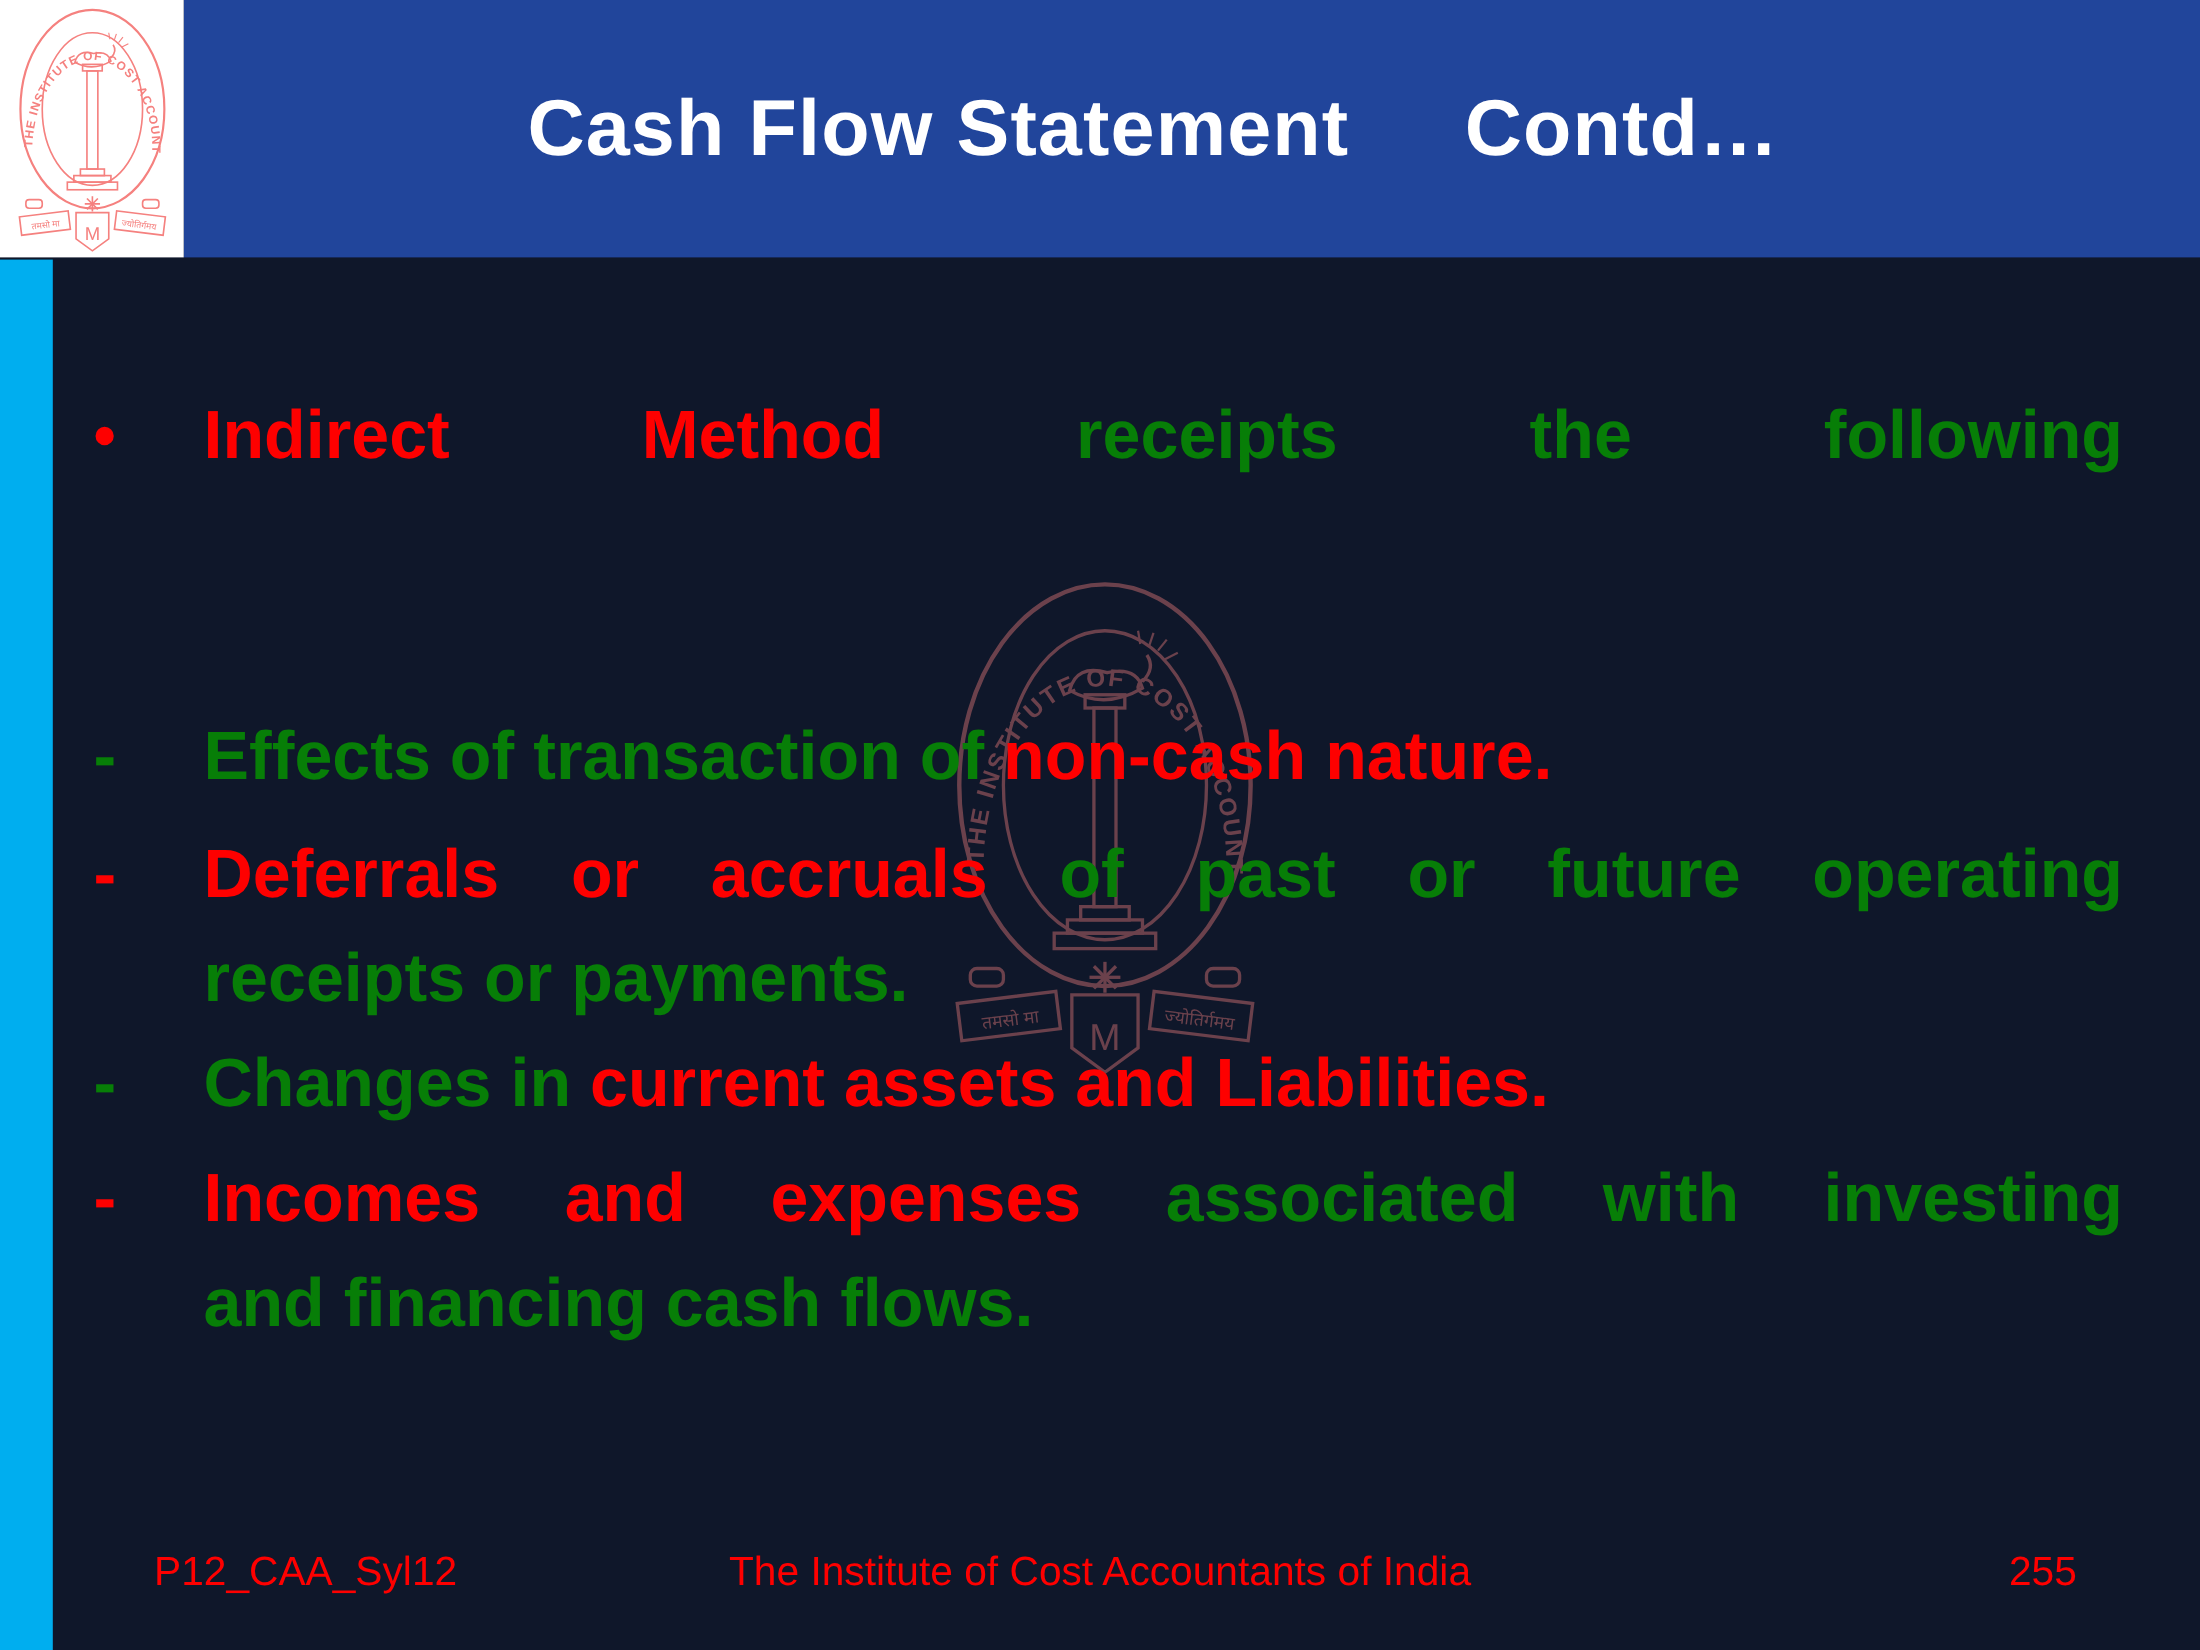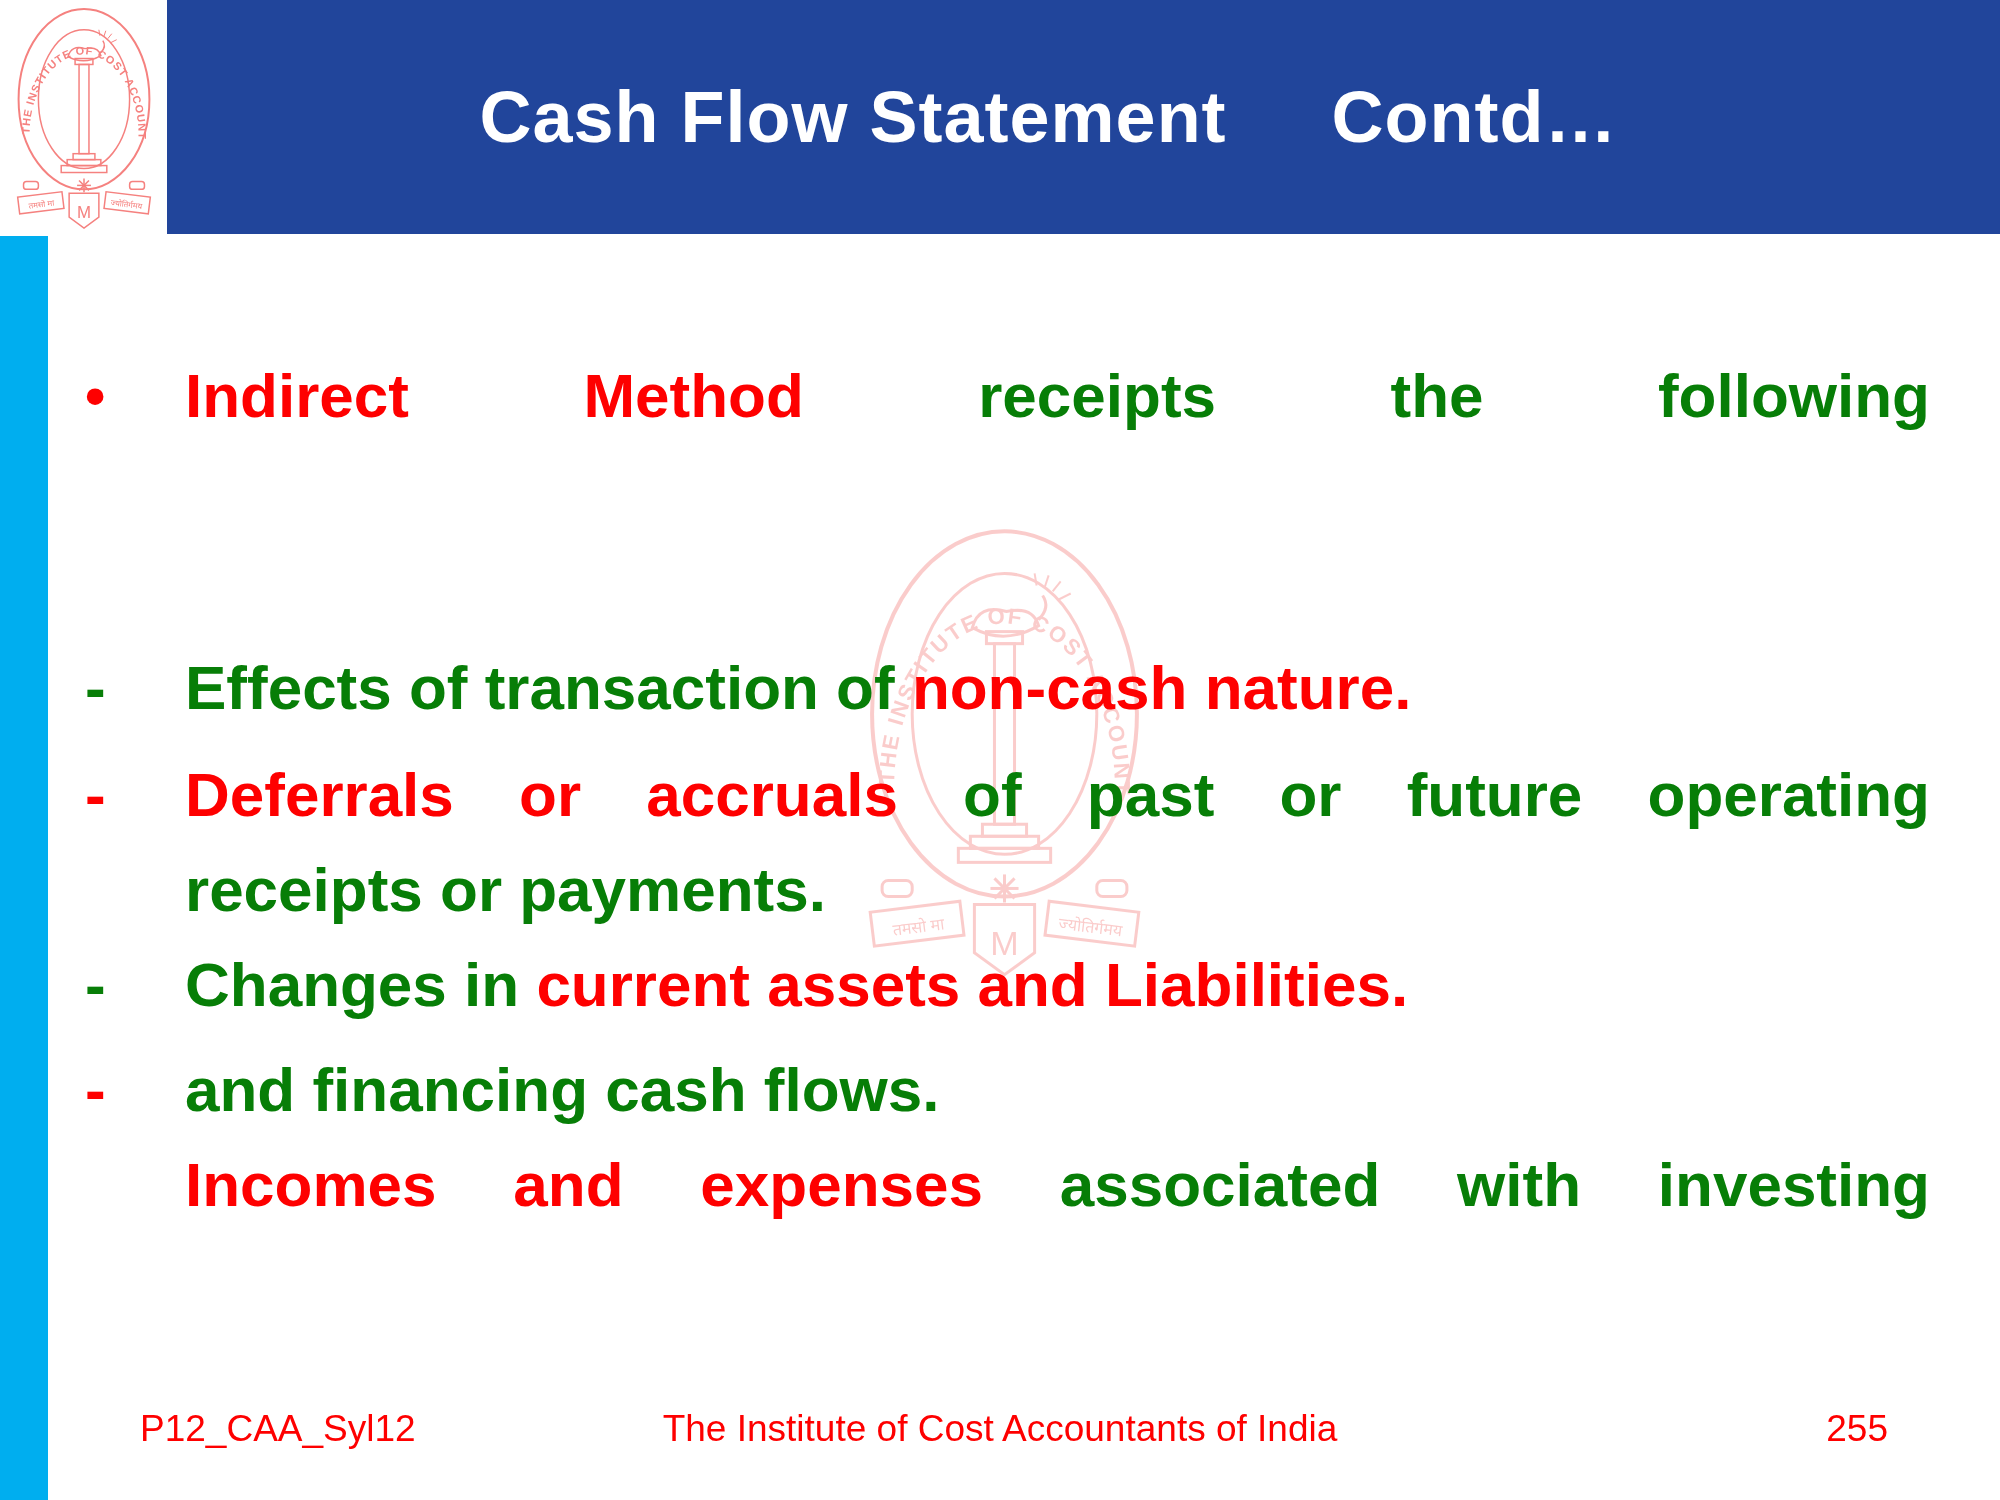--- a/index.html
+++ b/index.html
@@ -1,17 +1,17 @@
 <!DOCTYPE html>
 <html><head>
 <meta charset="utf-8">
 <style>
   html,body { margin:0; padding:0; background:#888; }
   .slide {
-    position:relative; width:2000px; height:1500px; background:#ffffff;
+    position:relative; width:2000px; height:1500px; background:#0f172a;
     overflow:hidden; font-family:"Liberation Sans", sans-serif;
     margin:0 auto;
   }
   
   .header {
     position:absolute; left:167px; top:0; right:0; height:234px;
     background:#21459B; display:flex; align-items:center; justify-content:center;
     box-sizing:border-box; padding-right:70px;
   }
   .title {
@@ -177,25 +177,25 @@
       <div class="body">
         <div class="line">
           <span class="green">Changes in </span><span class="red">current assets and Liabilities.</span>
         </div>
       </div>
     </div>
 
     <div class="item pos-incomes">
       <span class="marker red">-</span>
       <div class="body">
-        <div class="line">
-          <span class="green">and financing cash flows.</span>
-        </div>
         <div class="line stretch">
           <span class="red">Incomes and expenses</span><span class="green"> associated with investing</span>
+        </div>
+        <div class="line">
+          <span class="green">and financing cash flows.</span>
         </div>
       </div>
     </div>
 
   </div>
 
   <div class="footer-left">P12_CAA_Syl12</div>
   <div class="footer-center">The Institute of Cost Accountants of India</div>
   <div class="footer-right">255</div>
 

